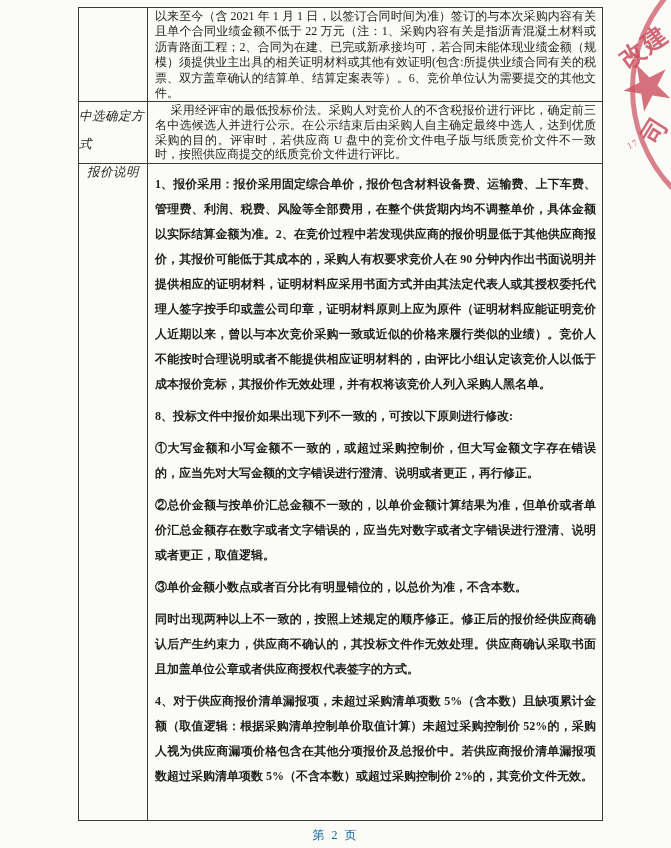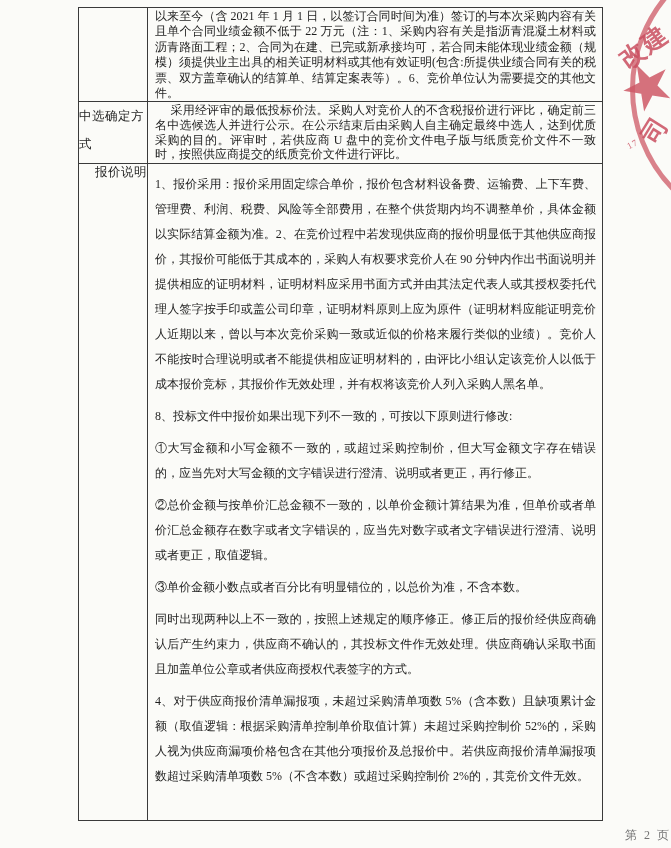--- a/index.html
+++ b/index.html
@@ -13,36 +13,36 @@
   table.doc{
     position:absolute;left:54px;top:7px;width:525px;height:813px;
     border-collapse:collapse;table-layout:fixed;margin-left:24px;
   }
   table.doc td{
     border:1px solid #3a3a3a;vertical-align:top;padding:0;overflow:hidden;
     background:transparent;
   }
   col.c-head{width:69px;}
   
-  .hd{font-size:12.5px;letter-spacing:.5px;}
+  .hd{font-size:12.5px;letter-spacing:.5px;font-style:italic;}
   .hd-r2{padding:4px 0 0 4px;line-height:28px;text-align:left;}
-  .hd-r3{padding:13px 0 0 0;text-align:right;}
+  .hd-r3{padding:13px 0 0 0;text-align:center;}
   
   .ct-inner{padding:1px 6px 0 7px;text-align:justify;}
   .r1-inner{height:91px;font-size:12px;line-height:15.4px;}
   .r2-inner{height:59px;font-size:12px;line-height:14.8px;}
   .r3-inner{height:648px;font-size:12px;line-height:25px;padding-top:8px;}
   .ct-inner p{margin:0;}
-  .r3-inner p{margin:0 0 7px 0;}
+  .r3-inner p{margin:0 0 7px 0;font-weight:bold;}
   .indent-1{text-indent:.9em;}
   .indent-13{text-indent:1.3em;font-family:Liberation Serif, serif;}
   
   .page-footer{
-    position:absolute;left:0;right:0;top:827px;text-align:right;
-    font-size:12px;letter-spacing:2px;color:#737373;
+    position:absolute;left:0;right:0;top:827px;text-align:center;
+    font-size:12px;letter-spacing:2px;color:#0369a1;
   }
   
   .stamp *{pointer-events:none;}
   .stamp-ring{
     position:absolute;left:630px;top:-57px;width:282px;height:282px;
     border:5px solid rgba(206,88,102,.75);border-radius:50%;
   }
   .stamp-text{
     position:absolute;color:rgba(201,78,95,.85);font-weight:bold;
     font-family:"Liberation Serif",serif;

